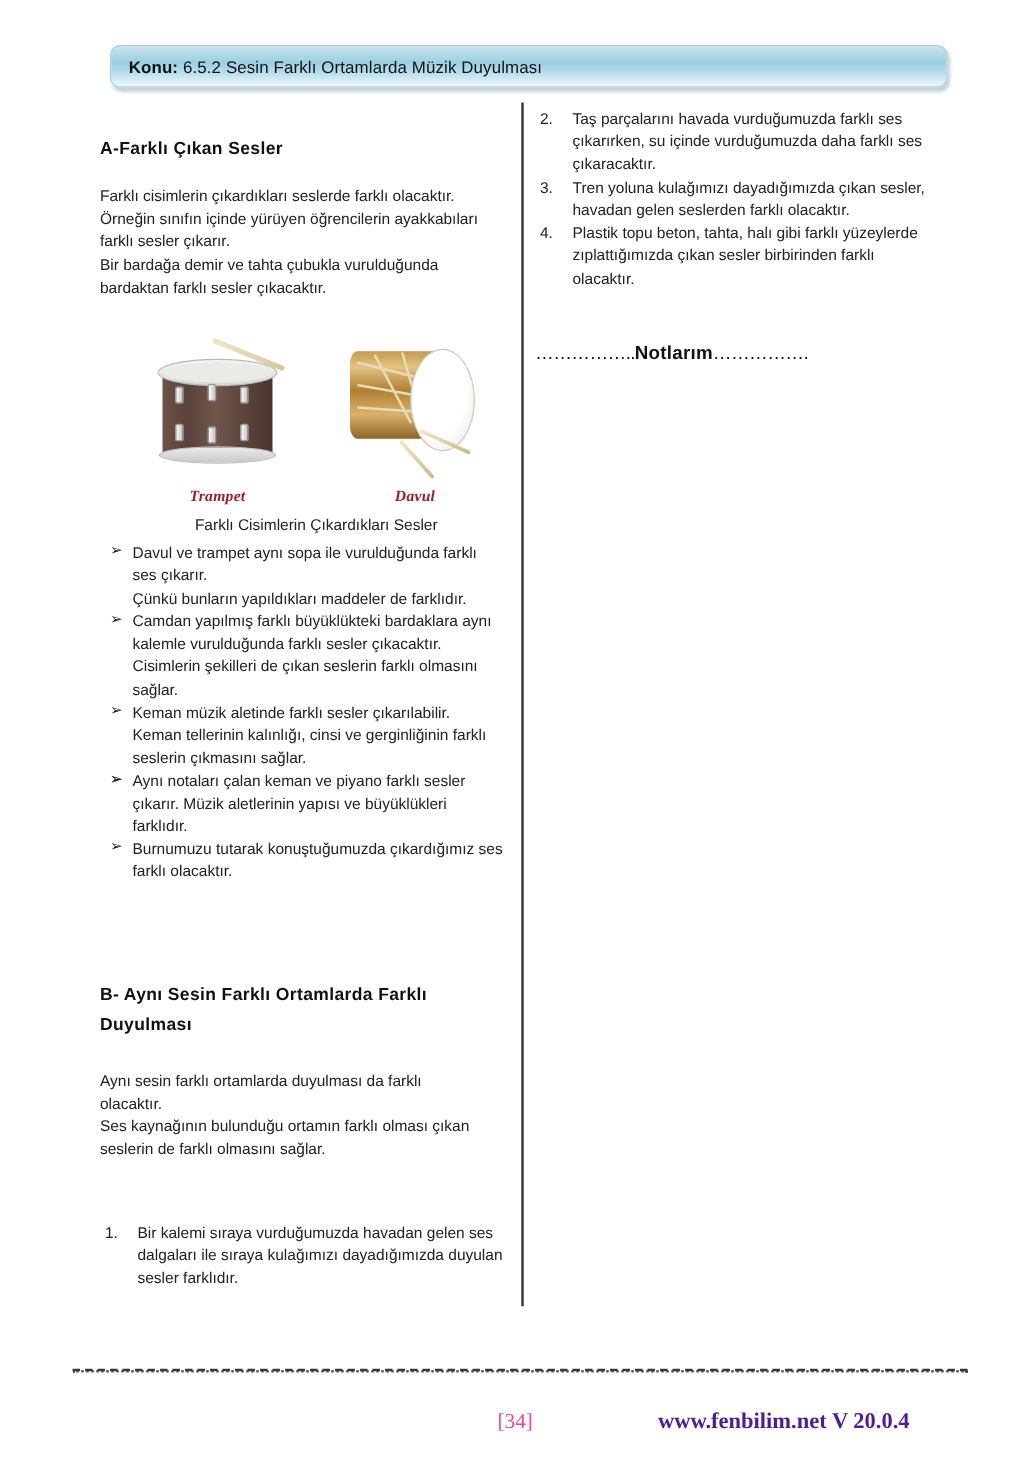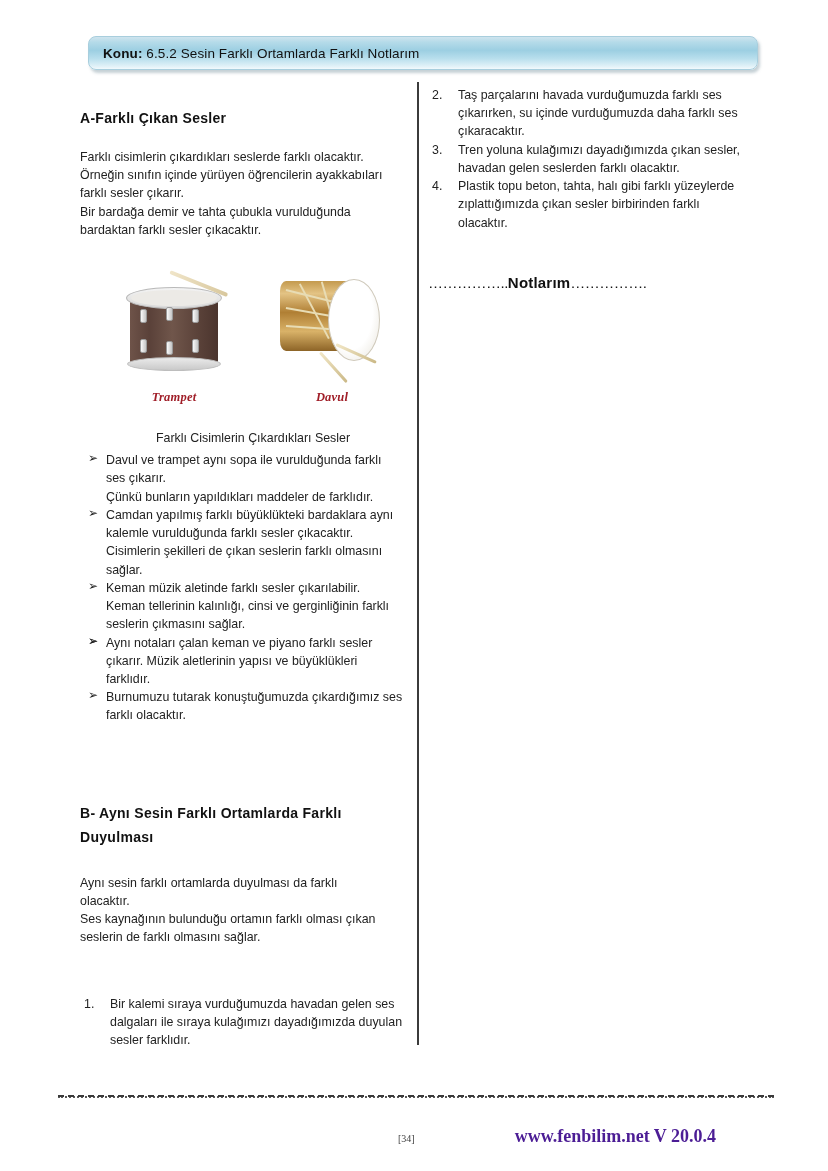--- a/index.html
+++ b/index.html
@@ -98,21 +98,21 @@
     font-style: italic;
     font-size: 12.5px;
     color: #a01e28;
     margin-top: 9px;
     letter-spacing: 0.2px;
   }
   #figure-caption {
     text-align: center;
     font-size: 12.4px;
     color: #222;
-    margin-top: 26px;
+    margin-top: 8px;
     padding-left: 16px;
   }
 
   
   .drum1-box { width: 112px; height: 108px; position: relative; }
   .drum1-shell {
     position: absolute; left: 12px; top: 22px;
     width: 88px; height: 72px;
     background: linear-gradient(to right,
       #6e5349 0%, #5a4139 22%, #70564b 48%, #5d443b 74%, #4b352e 100%);
@@ -248,40 +248,40 @@
   }
   #footer {
     position: absolute;
     left: 58px; top: 1126px;
     width: 716px;
     display: flex;
     align-items: baseline;
   }
   #page-num {
     font-family: "Liberation Serif", serif;
-    font-size: 10px;
-    color: #404040;
+    font-size: 17px;
+    color: #ec4899;
     margin-left: 340px;
   }
   #site {
     font-family: "Liberation Serif", serif;
     font-weight: bold;
     font-size: 18px;
     color: #4c1d95;
     margin-left: 100px;
   }
 </style>
 </head>
 <body>
 
 <div id="banner-wrap">
   <div id="banner">
     <div id="banner-text">
       <b>Konu:</b>
-      <span>6.5.2 Sesin Farklı Ortamlarda Farklı Notlarım</span>
+      <span>6.5.2 Sesin Farklı Ortamlarda Müzik Duyulması</span>
     </div>
   </div>
 </div>
 
 <div id="col-divider"></div>
 
 <div id="left-col">
 
   <h2 class="h-sec">A-Farklı Çıkan Sesler</h2>
 

